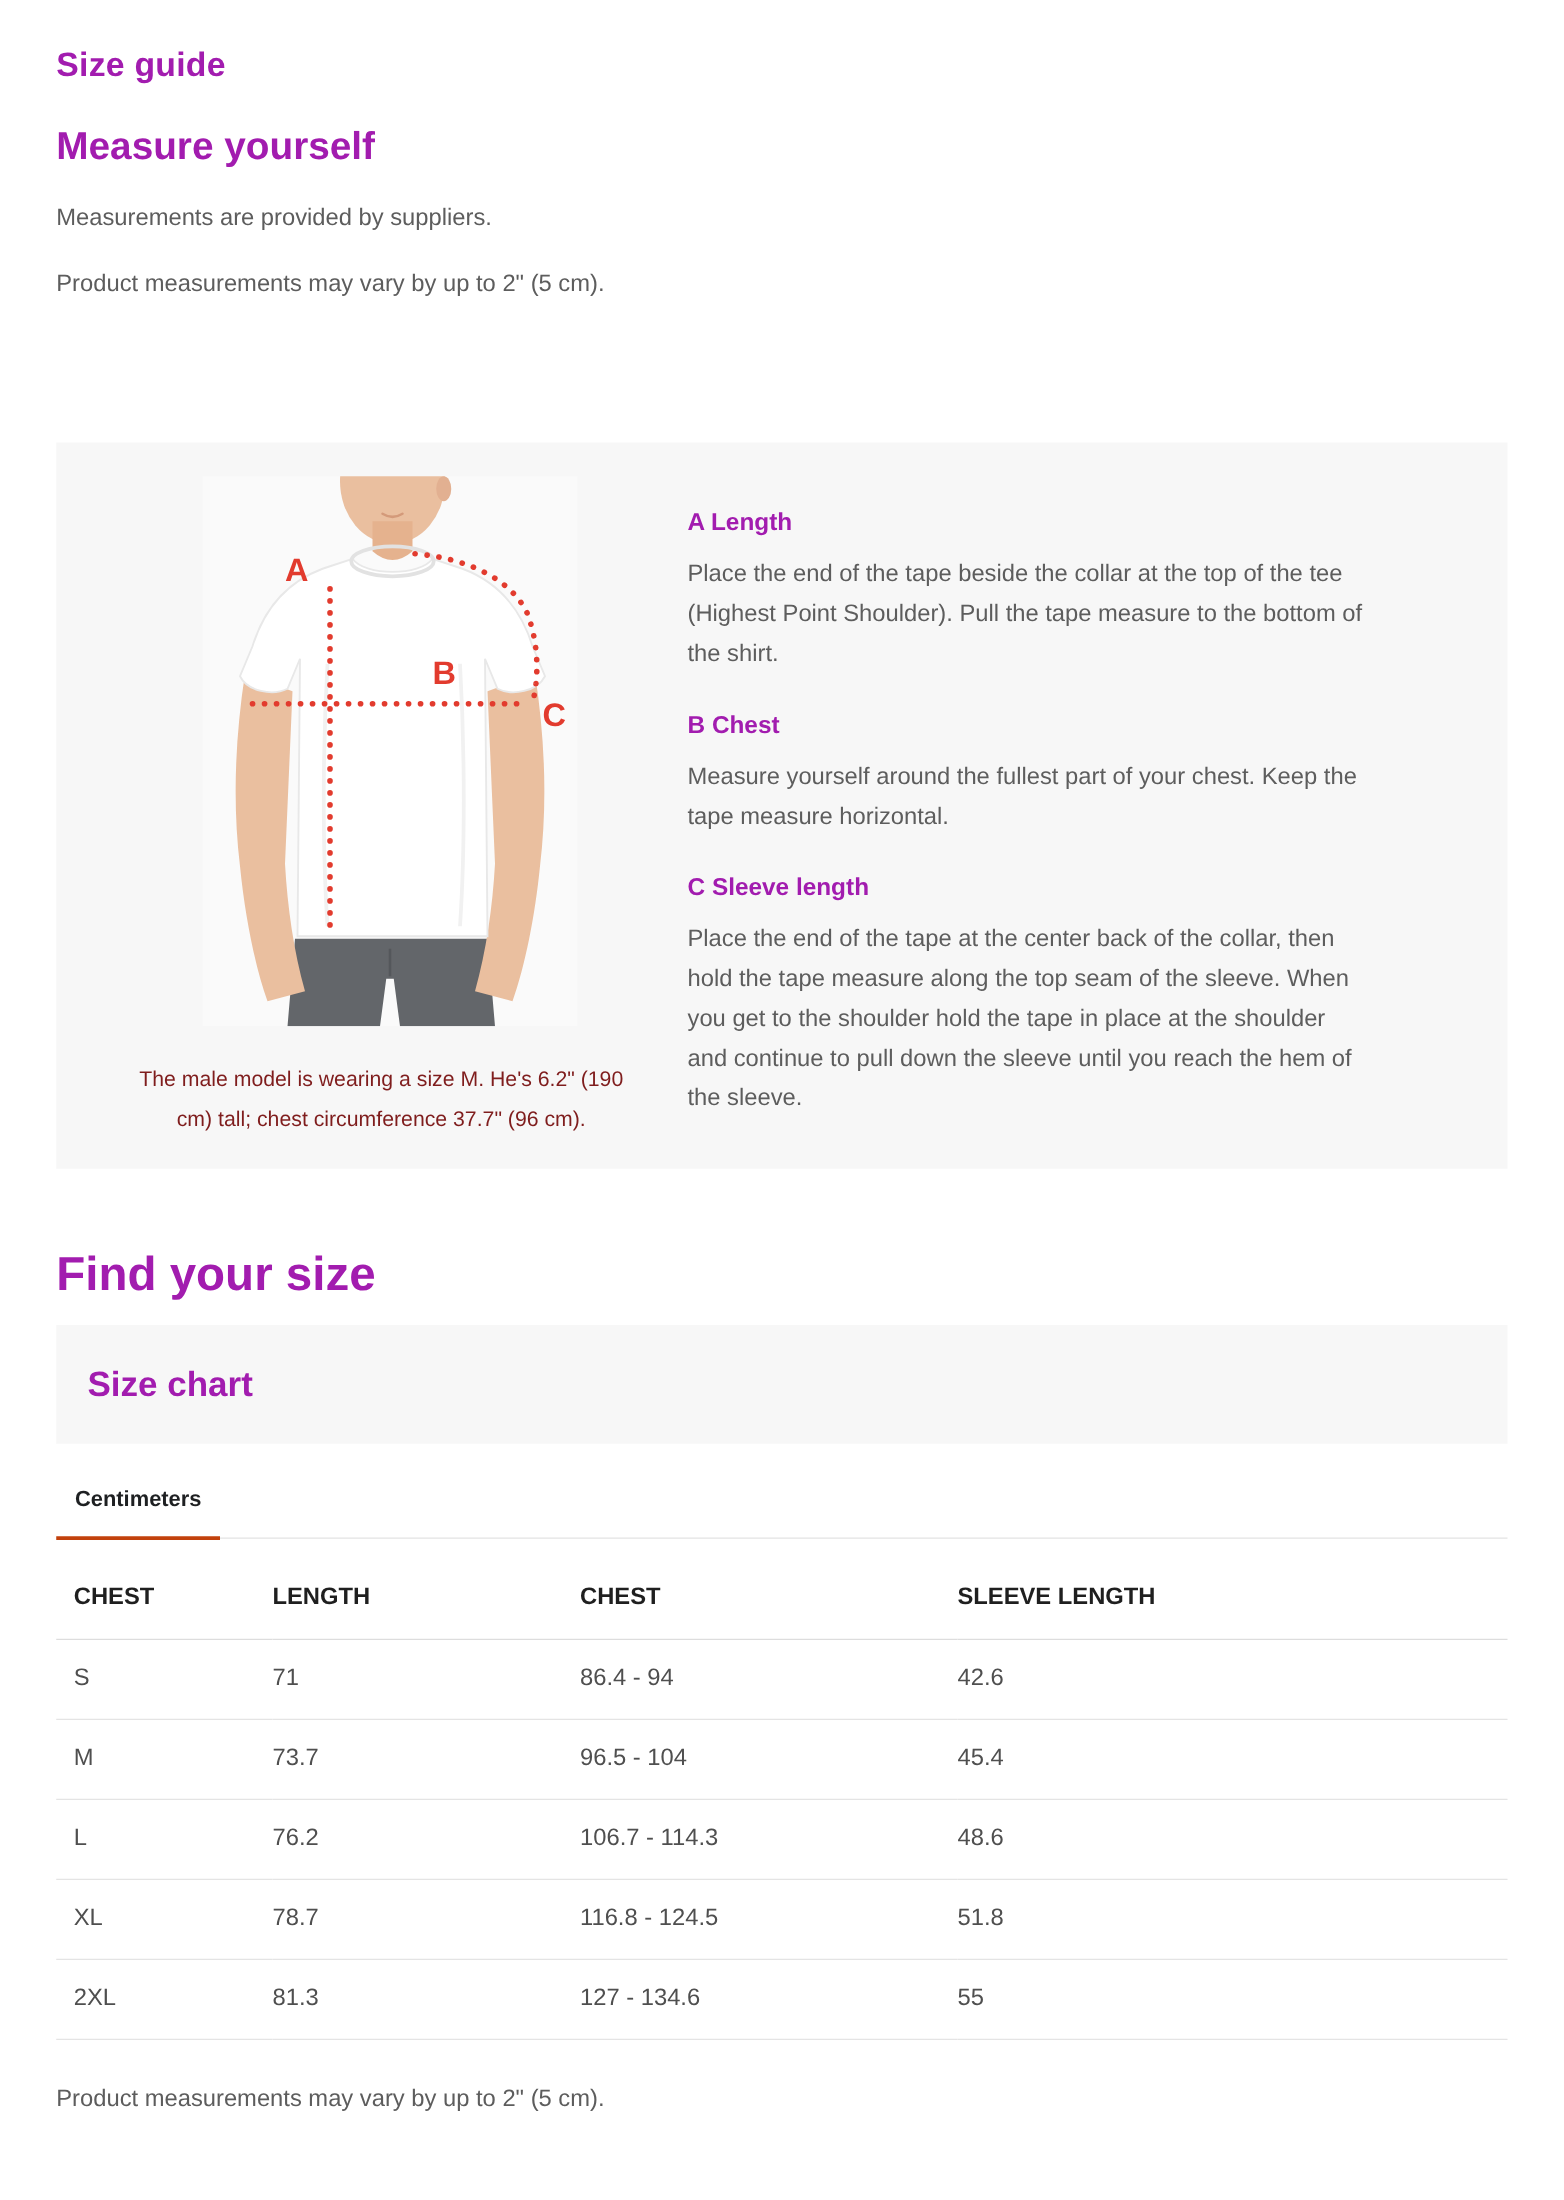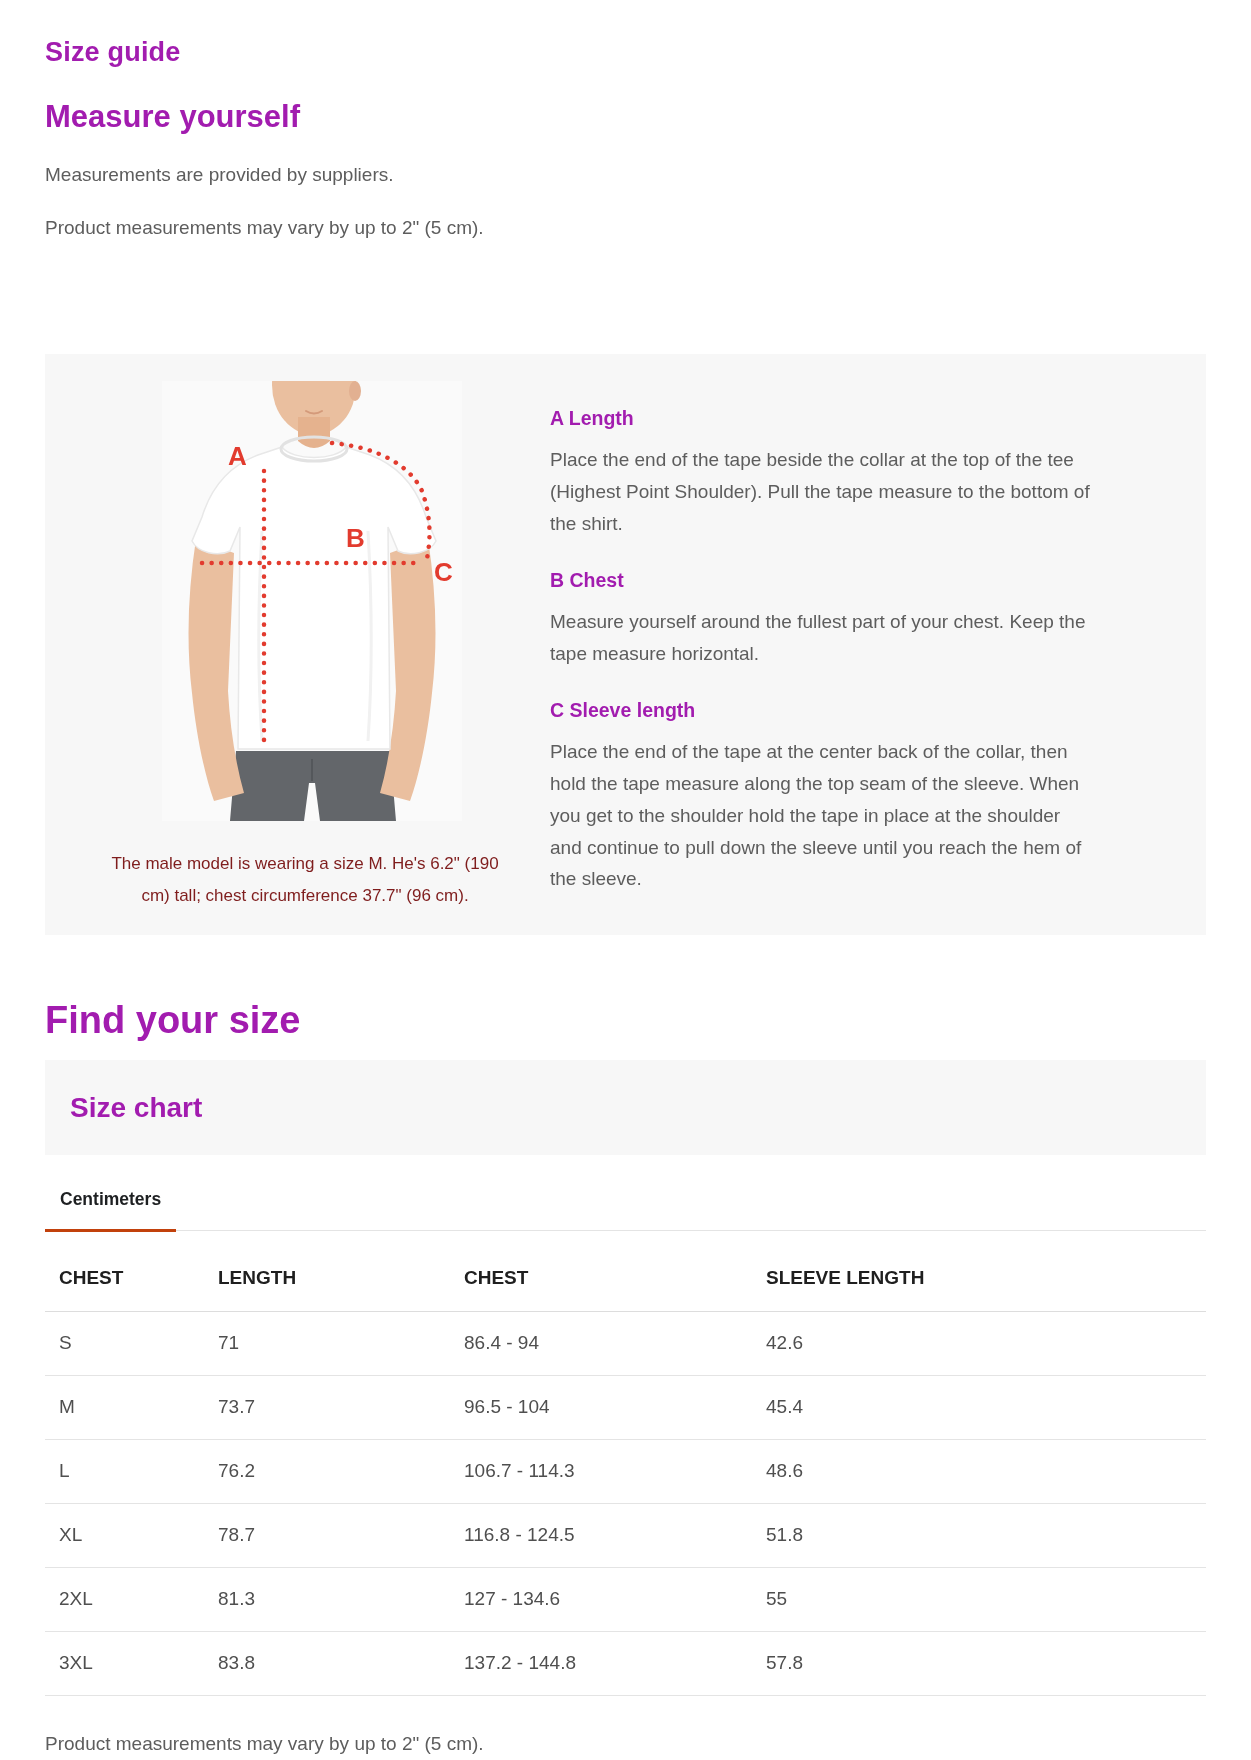--- a/index.html
+++ b/index.html
@@ -175,25 +175,19 @@
           <td>78.7</td>
           <td>116.8 - 124.5</td>
           <td>51.8</td>
         </tr>
         <tr>
           <td>2XL</td>
           <td>81.3</td>
           <td>127 - 134.6</td>
           <td>55</td>
         </tr>
-        <tr>
-          <td>3XL</td>
-          <td>83.8</td>
-          <td>137.2 - 144.8</td>
-          <td>57.8</td>
-        </tr>
       </tbody>
     </table>
 
     <p class="footnote">Product measurements may vary by up to 2" (5 cm).</p>
   </div>
 
 </div>
 
 </body></html>

